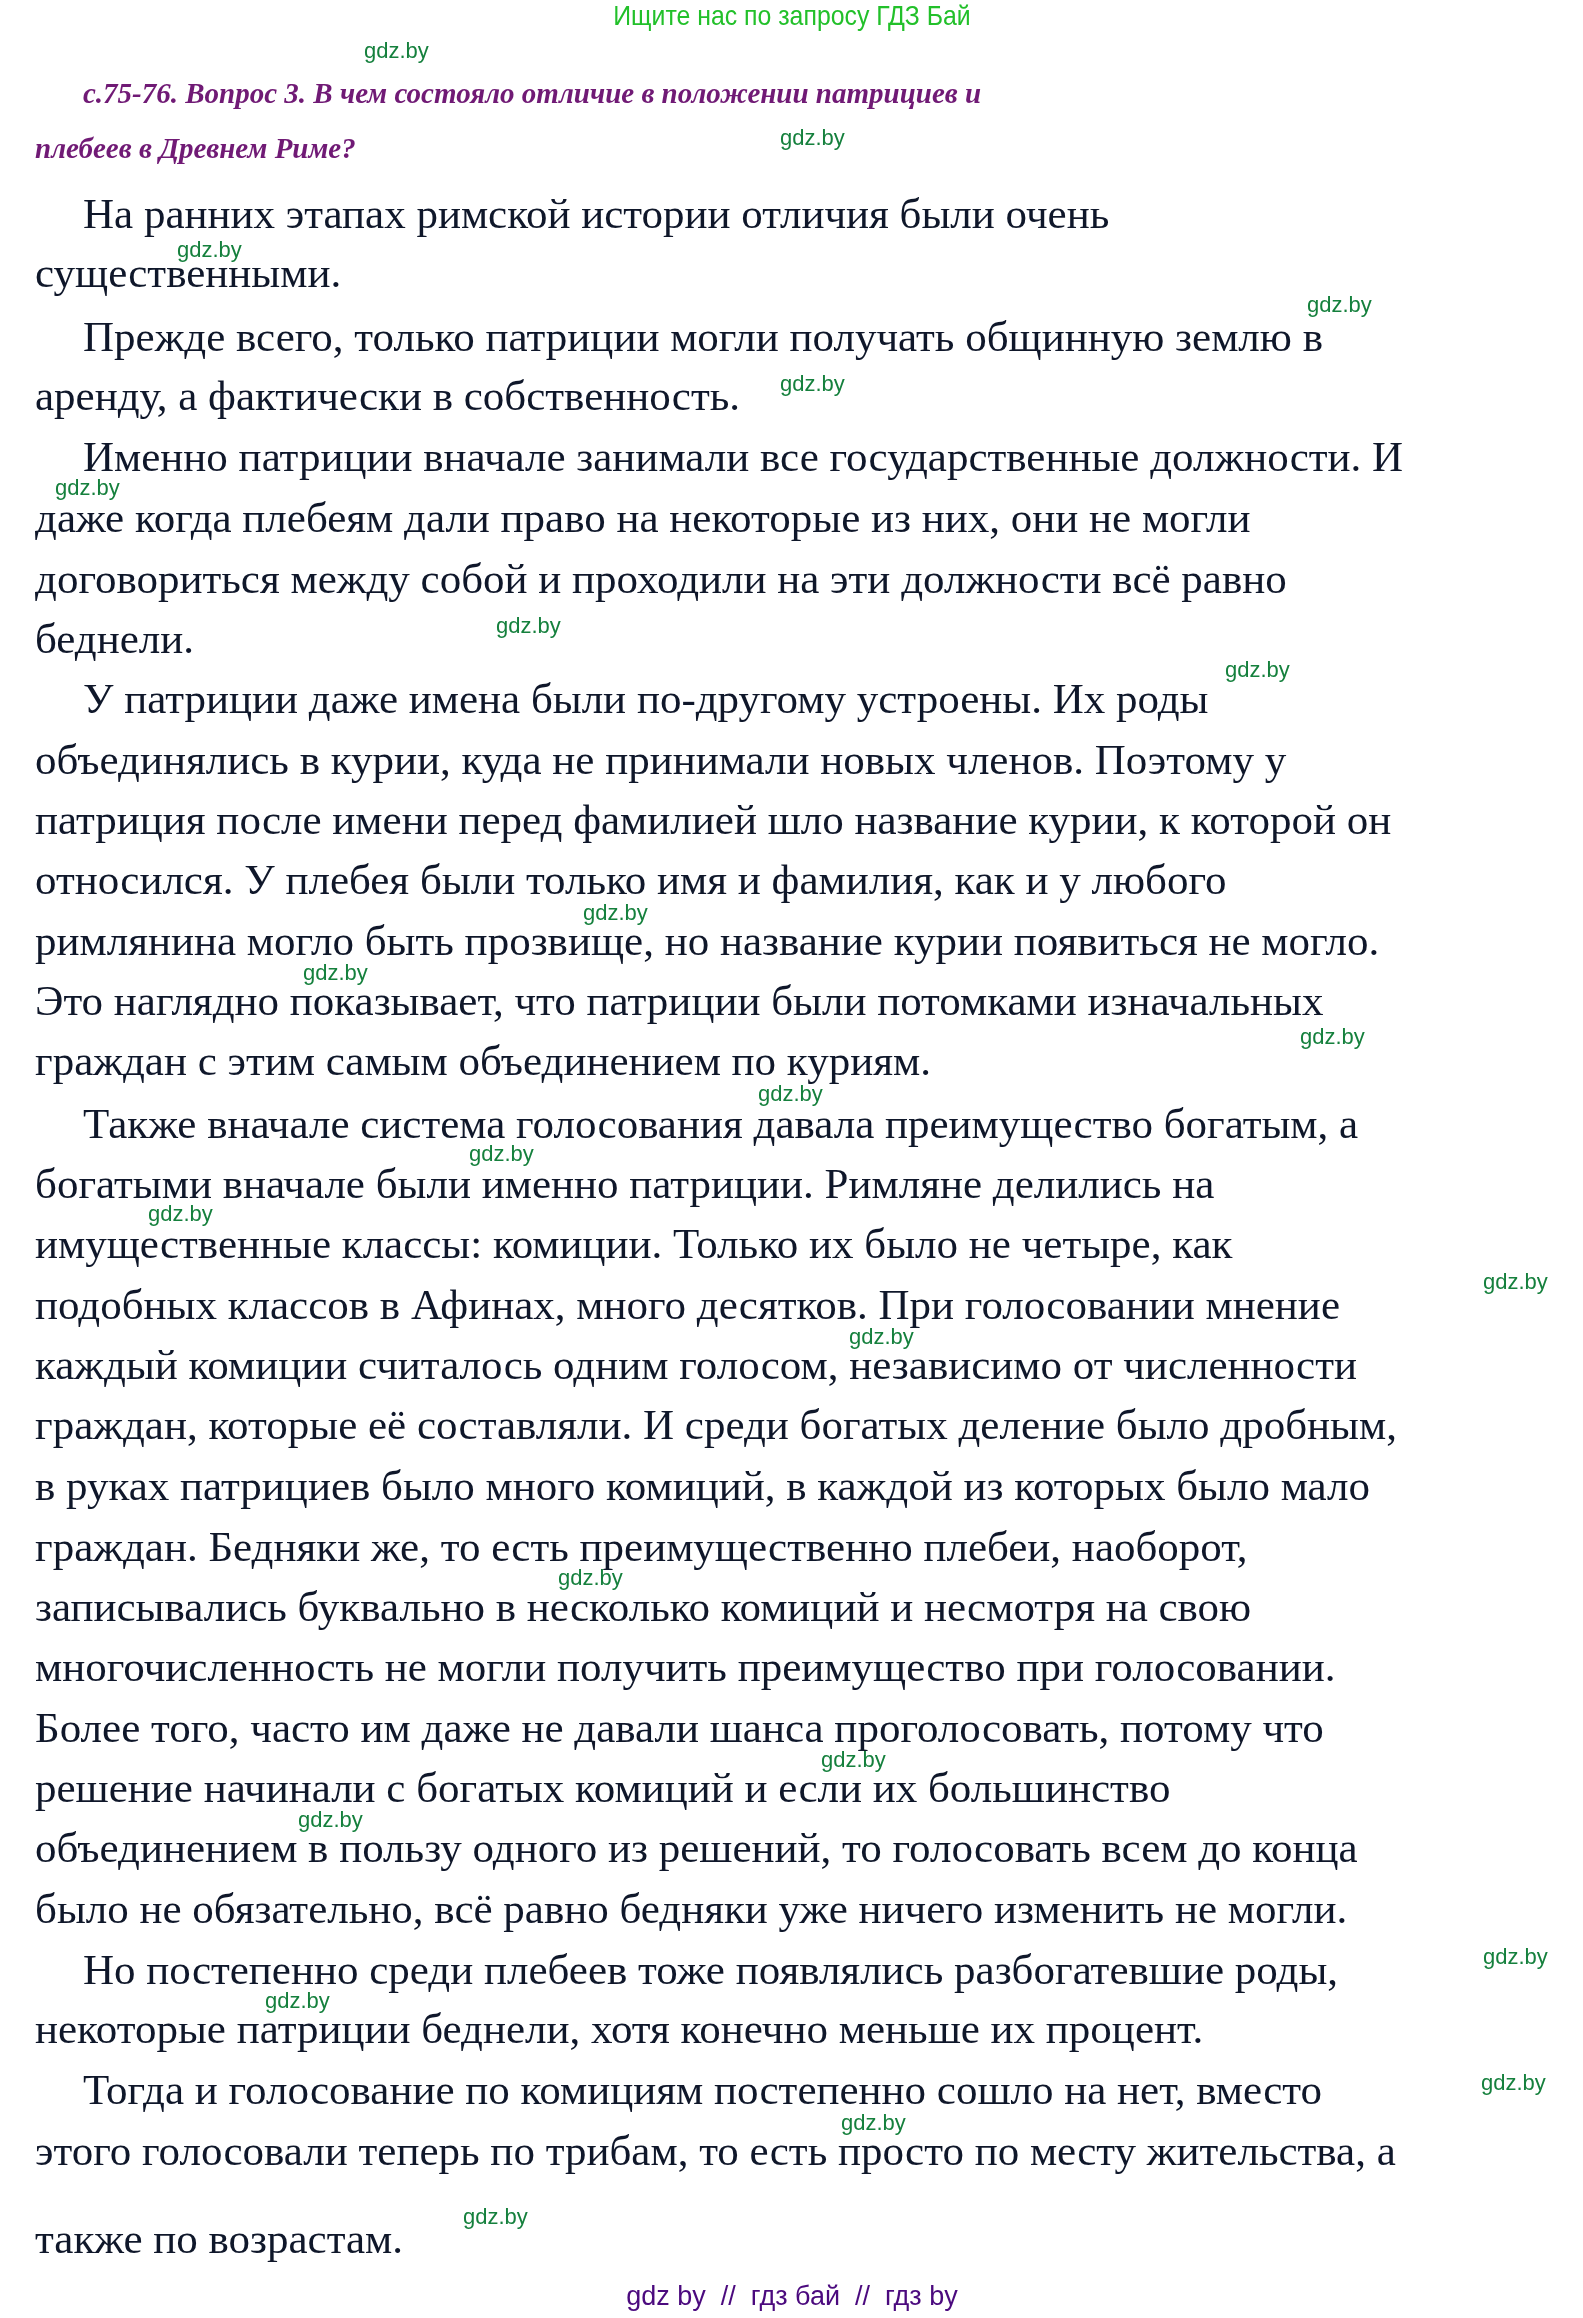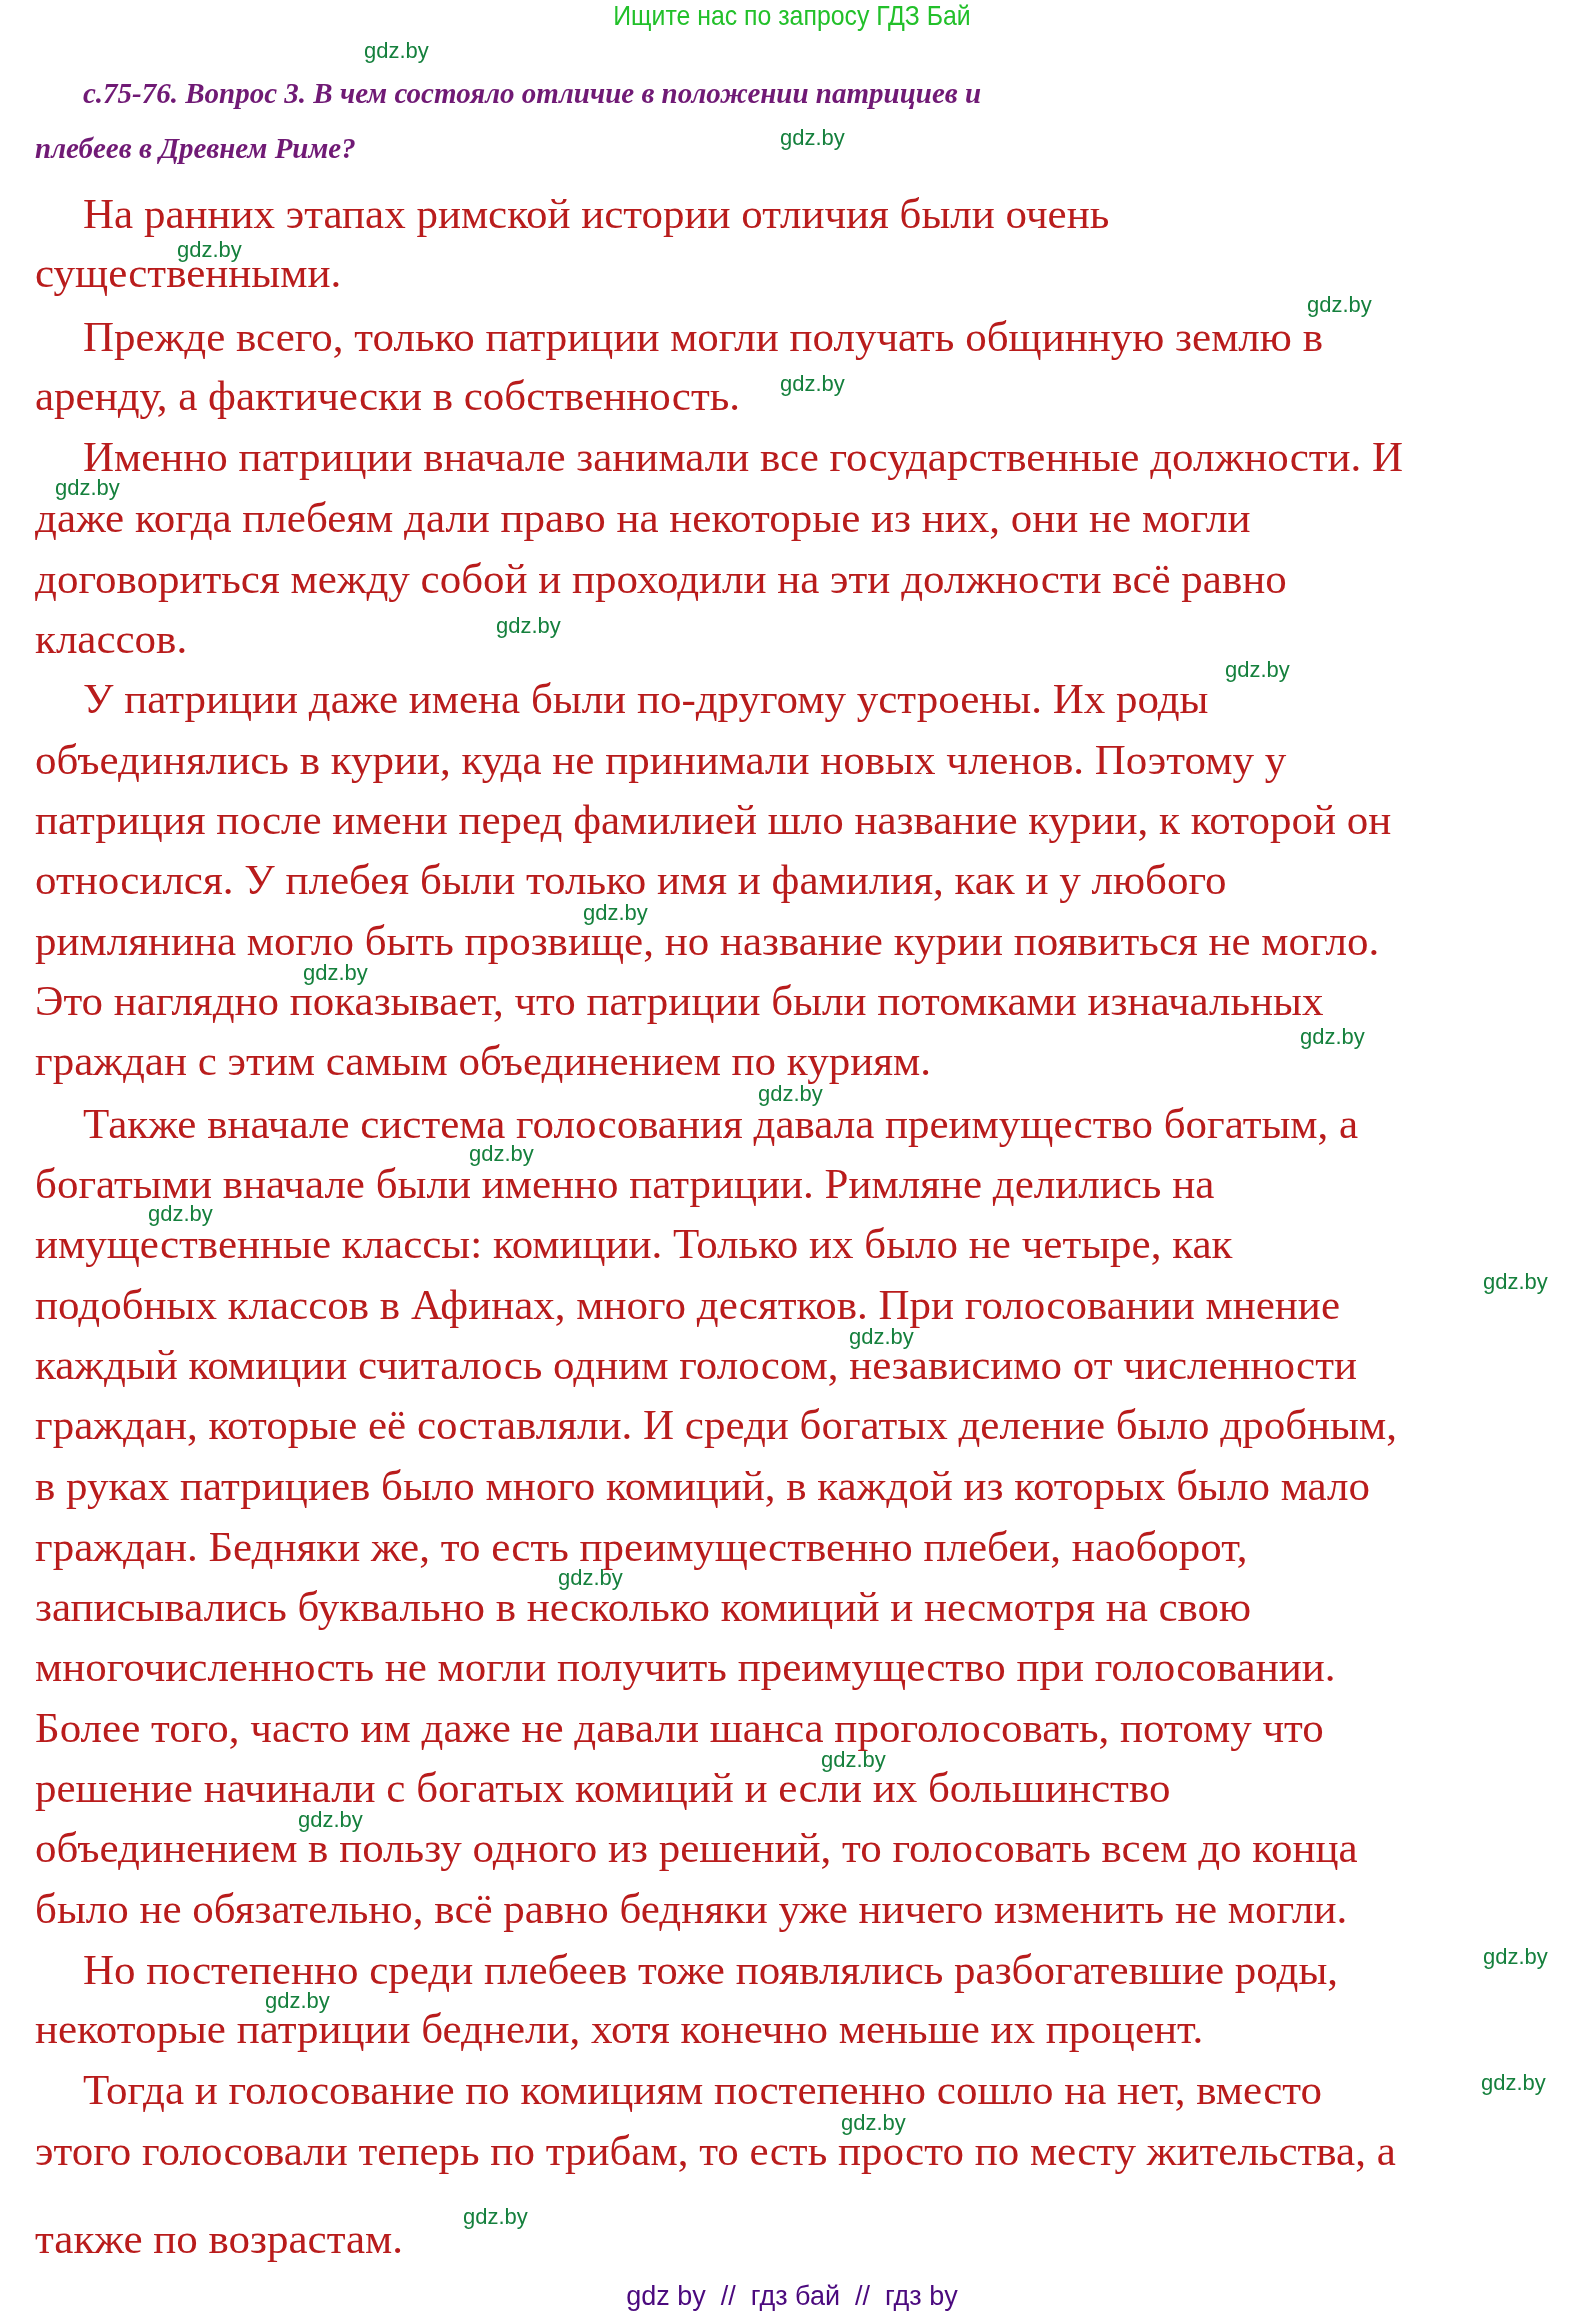--- a/index.html
+++ b/index.html
@@ -1,20 +1,20 @@
 <!DOCTYPE html>
 <html style="font-size:12.6px"><head>
 <meta charset="utf-8">
 <style>
   html, body { margin:0; padding:0; background:#ffffff; }
   body { width:1584px; height:2319px; position:relative; overflow:hidden; }
   .top-banner { position:absolute; left:0; width:1584px; top:0; text-align:center;
     font-family:"Liberation Sans", sans-serif; font-size:27.6px; color:#22c02a; line-height:31.5px; transform:scaleX(0.9); }
   .title { position:absolute; font-family:"Liberation Serif", serif; font-weight:bold; font-size:29px; color:#701a75; white-space:nowrap; line-height:50px;font-style:italic; }
-  .line { position:absolute; font-family:"Liberation Serif", serif; font-size:43px; color:#b91c1c; white-space:nowrap; line-height:49px; }
+  .line { position:absolute; font-family:"Liberation Serif", serif; font-size:43px; color:#0f172a; white-space:nowrap; line-height:49px; }
   .wm { position:absolute; font-family:"Liberation Sans", sans-serif; font-size:22px; color:#15803d; white-space:nowrap; line-height:23.6px; }
   .footer { position:absolute; left:0; width:1584px; top:2281px; text-align:center;
     font-family:"Liberation Sans", sans-serif; font-size:27px; color:#4b0a7e; white-space:pre; line-height:31.5px; }
 </style>
 </head>
 <body>
 
 <div class="top-banner">Ищите нас по запросу ГДЗ Бай</div>
 
 <div class="title" style="left:83px; top:68px;">с.75-76. Вопрос 3. В чем состояло отличие в положении патрициев и</div>
@@ -22,21 +22,21 @@
 
 <div class="line" style="left:83px; top:189px;">На ранних этапах римской истории отличия были очень</div>
 <div class="line" style="left:35px; top:248px;">существенными.</div>
 
 <div class="line" style="left:83px; top:312px;">Прежде всего, только патриции могли получать общинную землю в</div>
 <div class="line" style="left:35px; top:371px;">аренду, а фактически в собственность.</div>
 
 <div class="line" style="left:83px; top:432px;">Именно патриции вначале занимали все государственные должности. И</div>
 <div class="line" style="left:35px; top:493px;">даже когда плебеям дали право на некоторые из них, они не могли</div>
 <div class="line" style="left:35px; top:554px;">договориться между собой и проходили на эти должности всё равно</div>
-<div class="line" style="left:35px; top:614px;">классов.</div>
+<div class="line" style="left:35px; top:614px;">беднели.</div>
 
 <div class="line" style="left:83px; top:674px;">У патриции даже имена были по-другому устроены. Их роды</div>
 <div class="line" style="left:35px; top:735px;">объединялись в курии, куда не принимали новых членов. Поэтому у</div>
 <div class="line" style="left:35px; top:795px;">патриция после имени перед фамилией шло название курии, к которой он</div>
 <div class="line" style="left:35px; top:855px;">относился. У плебея были только имя и фамилия, как и у любого</div>
 <div class="line" style="left:35px; top:916px;">римлянина могло быть прозвище, но название курии появиться не могло.</div>
 <div class="line" style="left:35px; top:976px;">Это наглядно показывает, что патриции были потомками изначальных</div>
 <div class="line" style="left:35px; top:1036px;">граждан с этим самым объединением по куриям.</div>
 
 <div class="line" style="left:83px; top:1099px;">Также вначале система голосования давала преимущество богатым, а</div>

